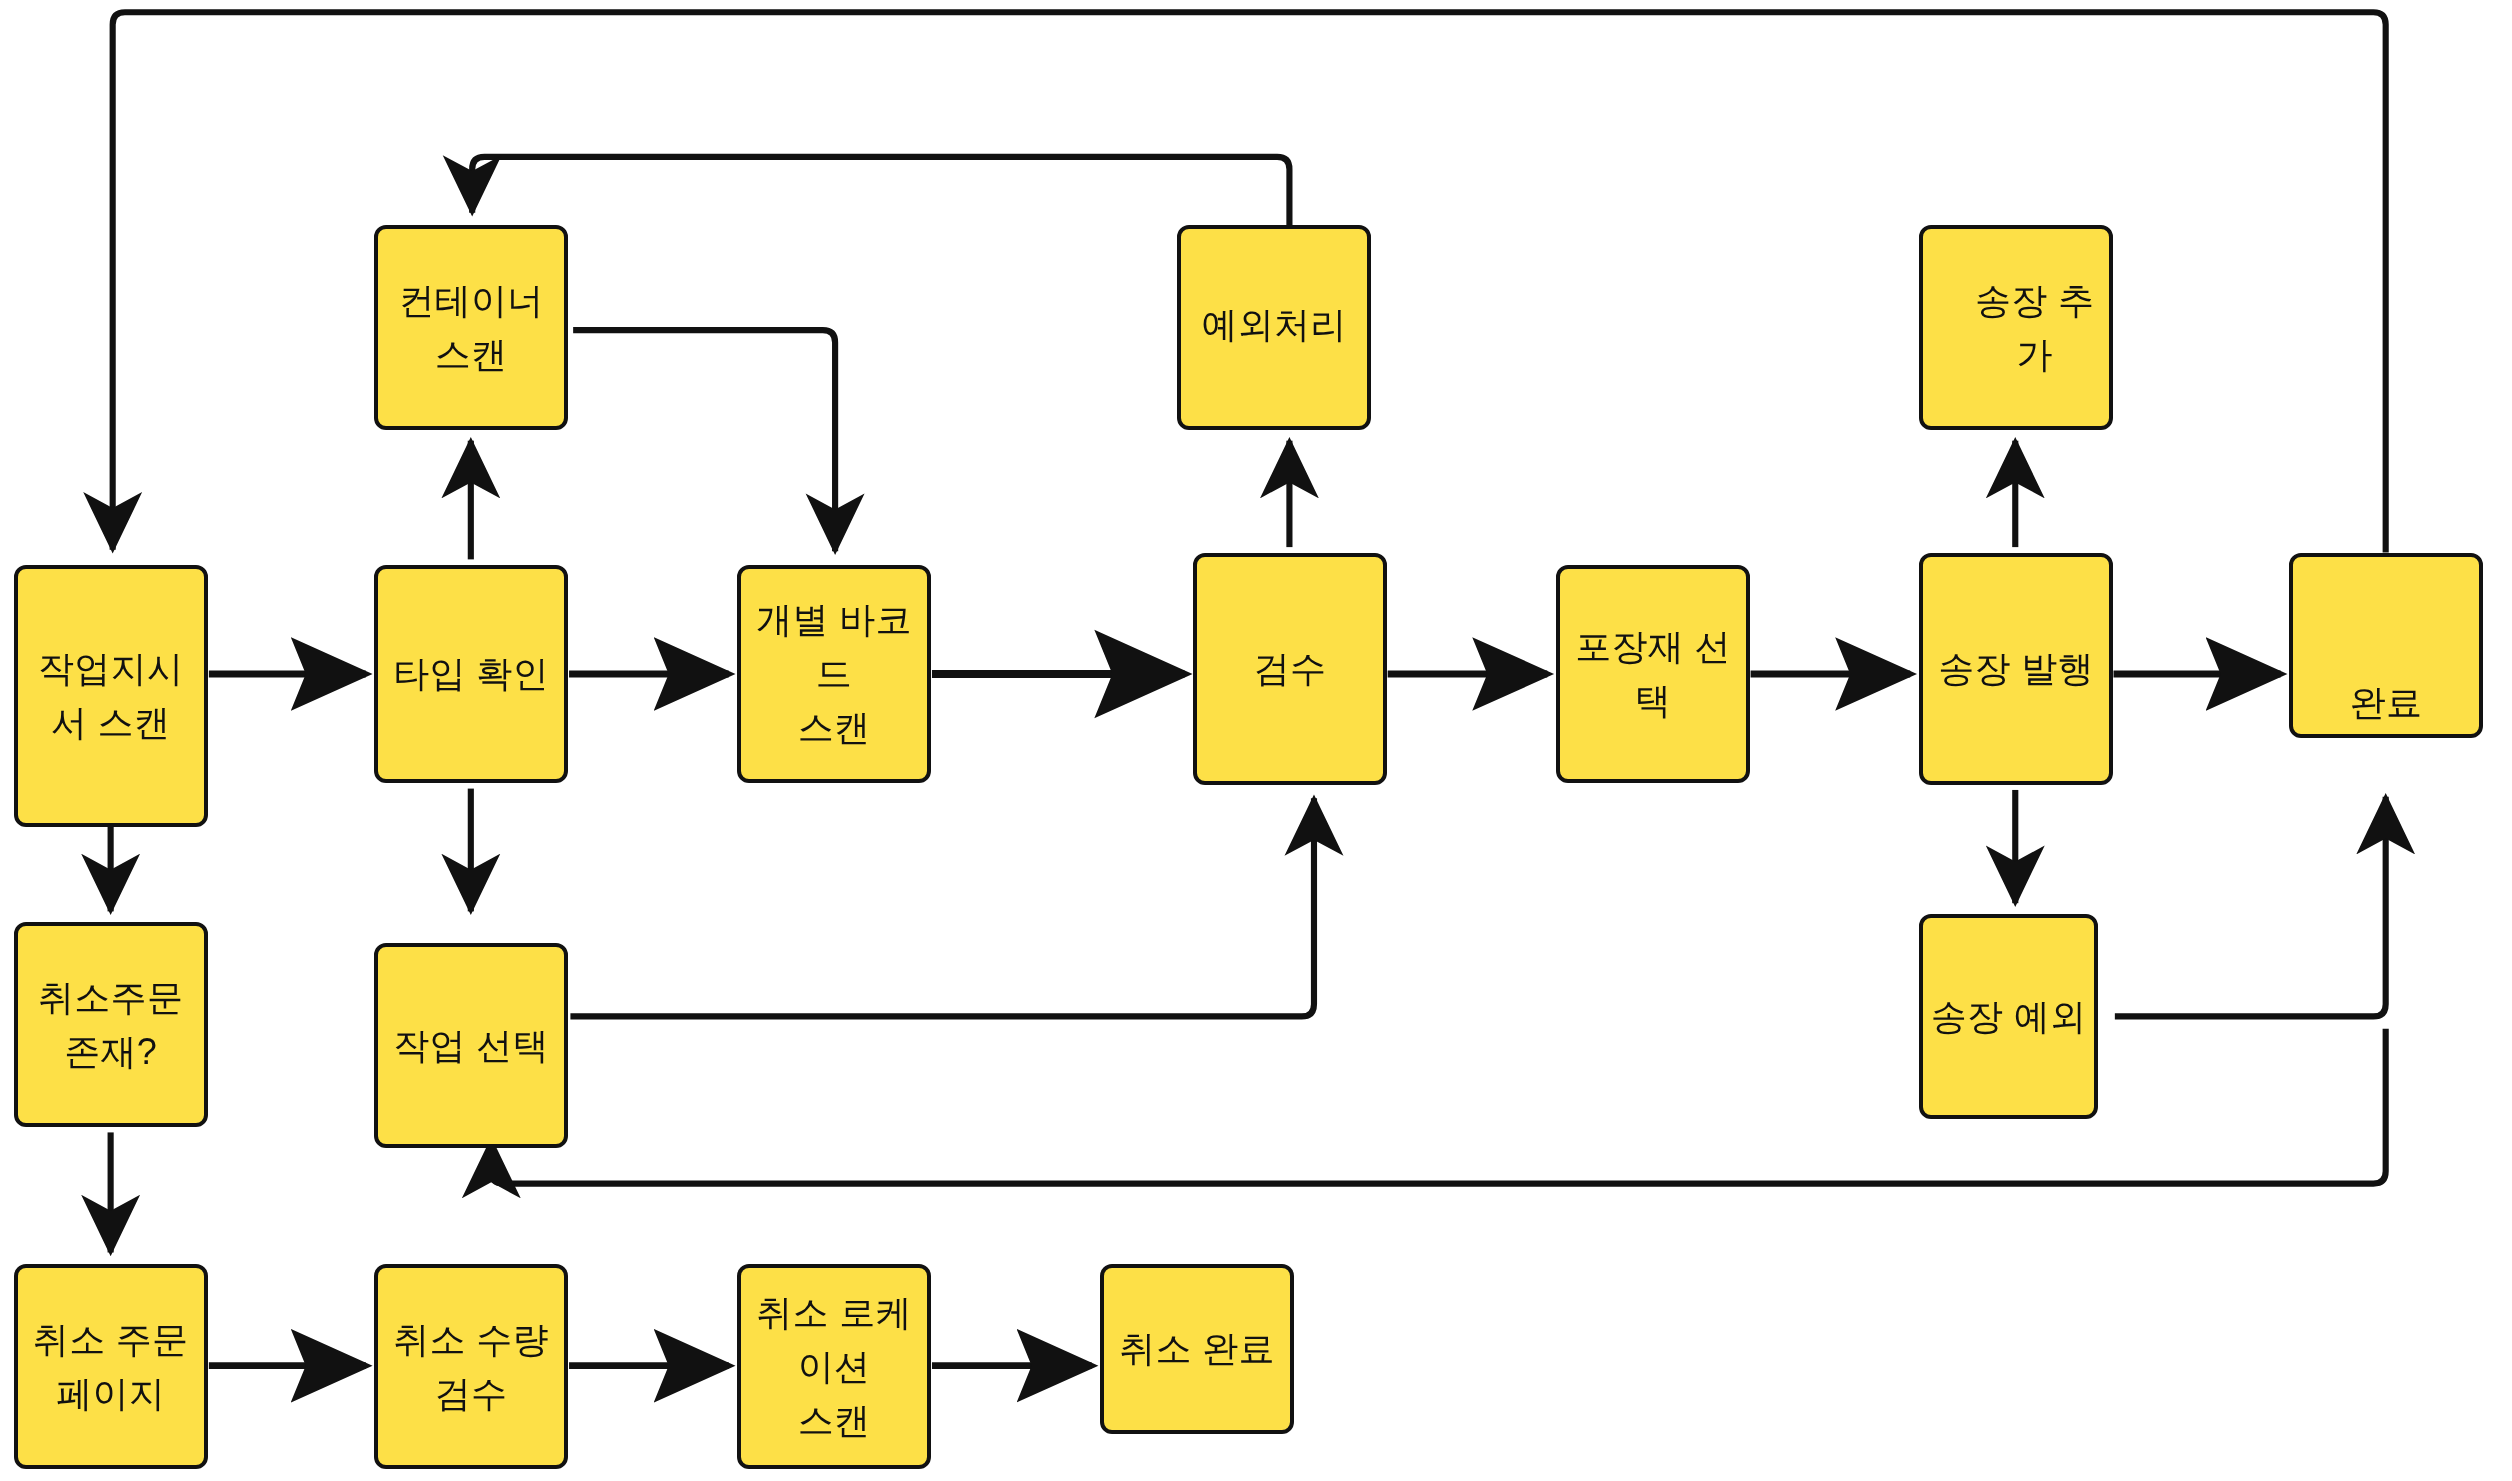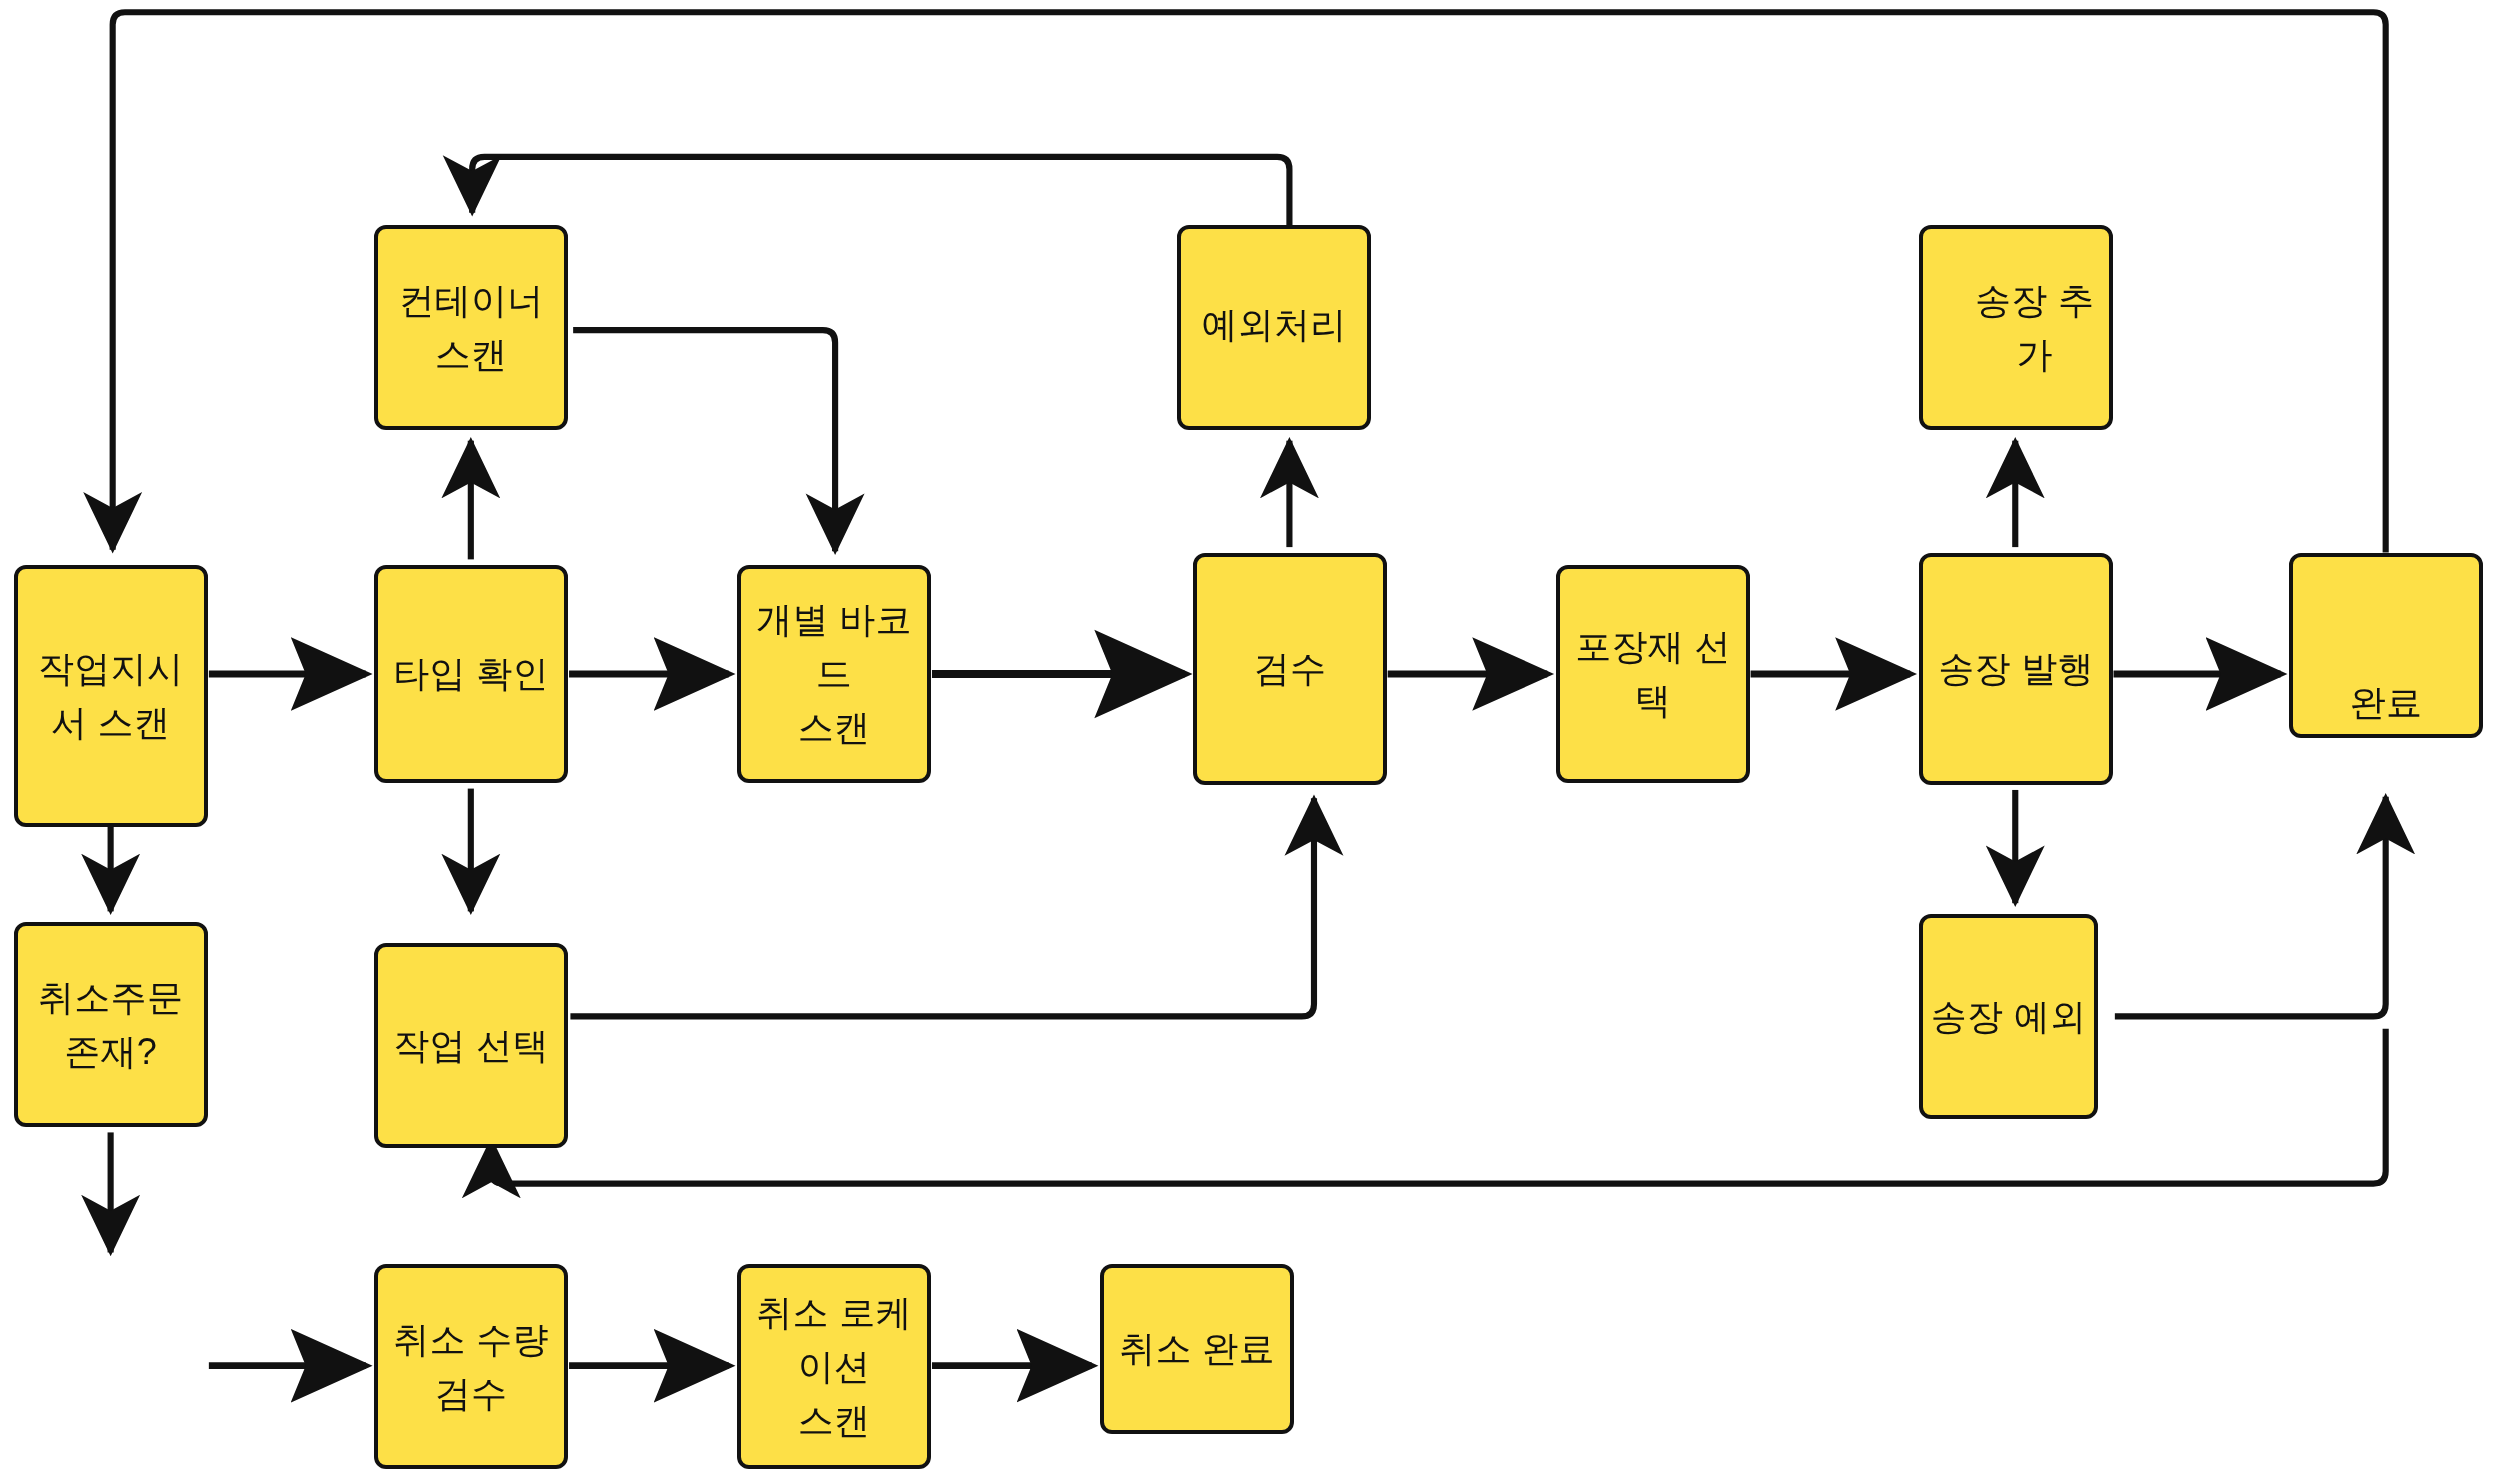--- a/index.html
+++ b/index.html
@@ -126,20 +126,24 @@
   </div>
 
   <div class="node" style="left:13.6px;top:922px;width:194px;height:205px;">
     <span>취소주문 존재?</span>
   </div>
 
   <div class="node" style="left:374px;top:922px;width:194px;height:205px;margin-top:21px;">
     <span>작업 선택</span>
   </div>
 
+  <div class="node" style="left:13.6px;top:1264px;width:194px;height:205px;">
+    <span>취소 주문
+페이지</span>
+  </div>
 
   <div class="node" style="left:374px;top:1264px;width:194px;height:205px;">
     <span>취소 수량 검수</span>
   </div>
 
   <div class="node" style="left:737px;top:1264px;width:194px;height:205px;">
     <span>취소 로케이션
 스캔</span>
   </div>
 

